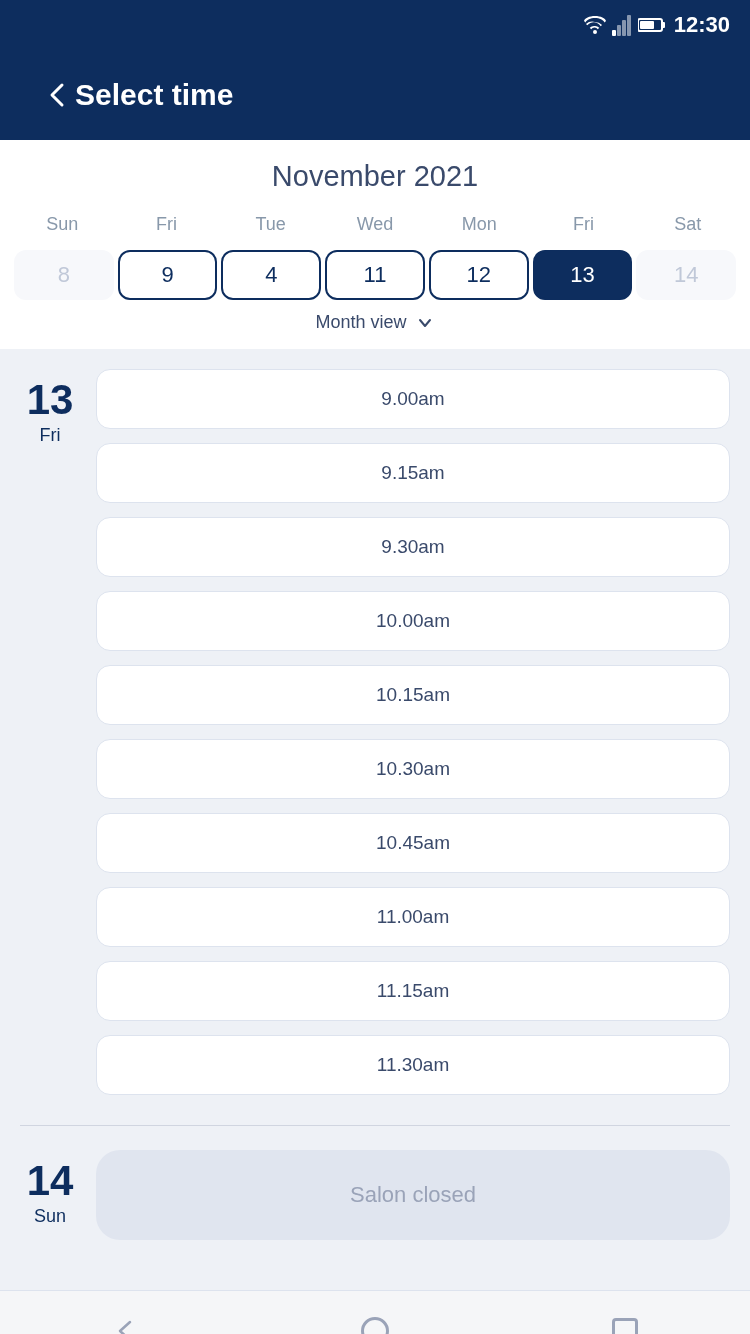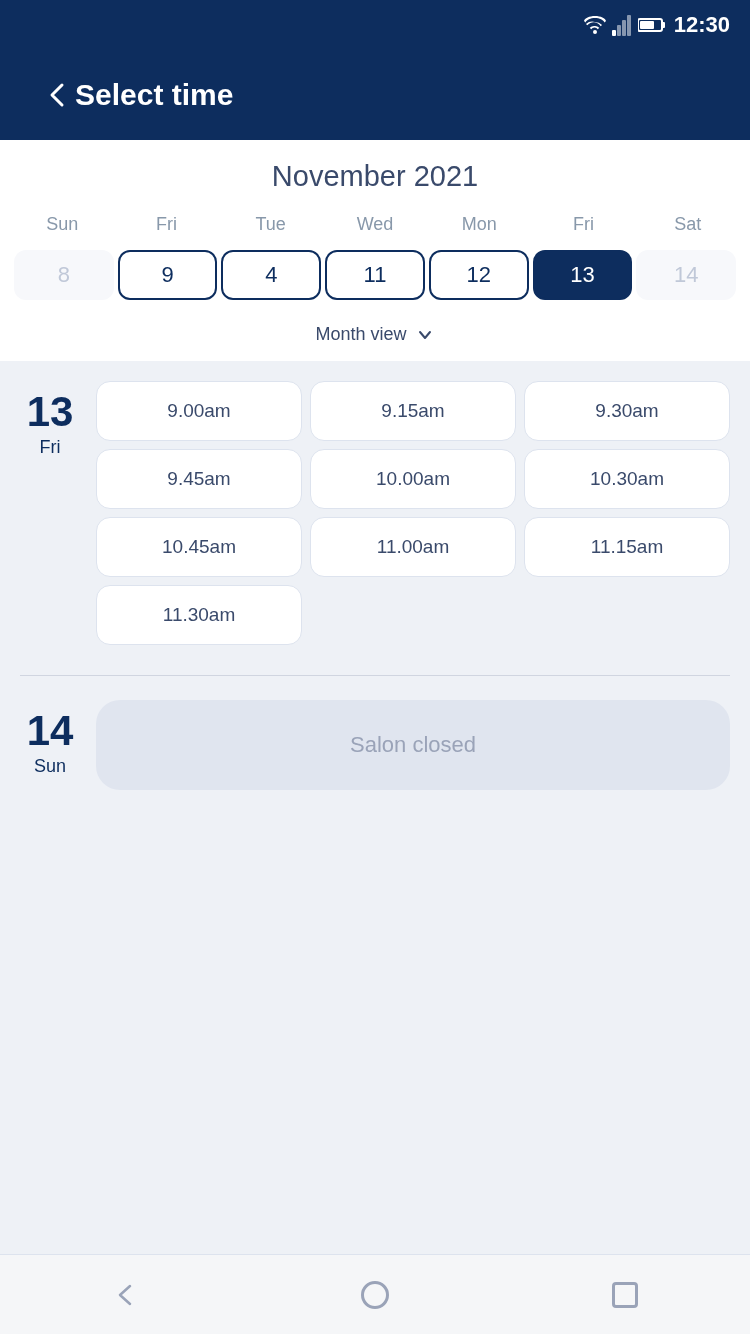--- a/index.html
+++ b/index.html
@@ -108,21 +108,21 @@
       color: white;
       background: #0d2d5e;
       border: 2px solid #0d2d5e;
     }
 
     
     .month-view-toggle {
       display: flex;
       align-items: center;
       justify-content: center;
-      padding: 24px 0 6px;
+      padding: 12px 0 6px;
       gap: 8px;
       cursor: pointer;
     }
     .month-view-label {
       font-size: 18px;
       color: #3a4a6b;
     }
 
     
     .timeslots-section {
@@ -149,22 +149,22 @@
       line-height: 1;
     }
     .day-name {
       font-size: 18px;
       color: #0d2d5e;
       margin-top: 4px;
     }
     .time-grid {
       flex: 1;
       display: grid;
-      grid-template-columns: repeat(3, 1fr);
-      gap: 8px;
+      grid-template-columns: repeat(1, 1fr);
+      gap: 14px;
     }
     .time-slot {
       background: white;
       border-radius: 14px;
       border: 1.5px solid #dde3ee;
       padding: 18px 8px;
       text-align: center;
       font-size: 19px;
       color: #3a4a6b;
       cursor: pointer;
@@ -287,22 +287,22 @@
 
   <div class="day-block">
     <div class="day-label">
       <span class="day-number">13</span>
       <span class="day-name">Fri</span>
     </div>
     <div class="time-grid">
       <div class="time-slot">9.00am</div>
       <div class="time-slot">9.15am</div>
       <div class="time-slot">9.30am</div>
-      <div class="time-slot">9.45am</div>
       <div class="time-slot">10.00am</div>
+      <div class="time-slot">10.15am</div>
       <div class="time-slot">10.30am</div>
       <div class="time-slot">10.45am</div>
       <div class="time-slot">11.00am</div>
       <div class="time-slot">11.15am</div>
       <div class="time-slot">11.30am</div>
     </div>
   </div>
 
   <div class="day-divider"></div>
 

